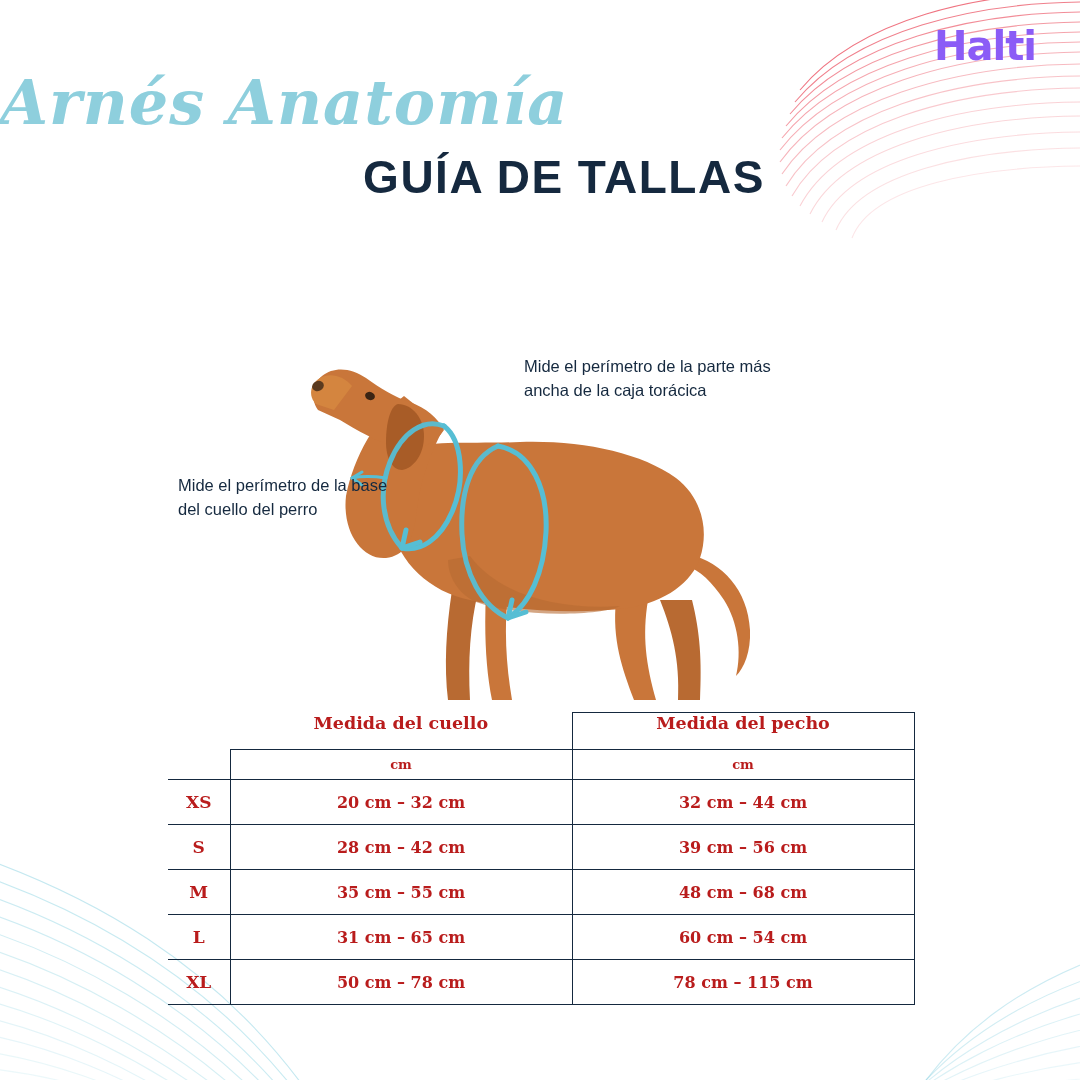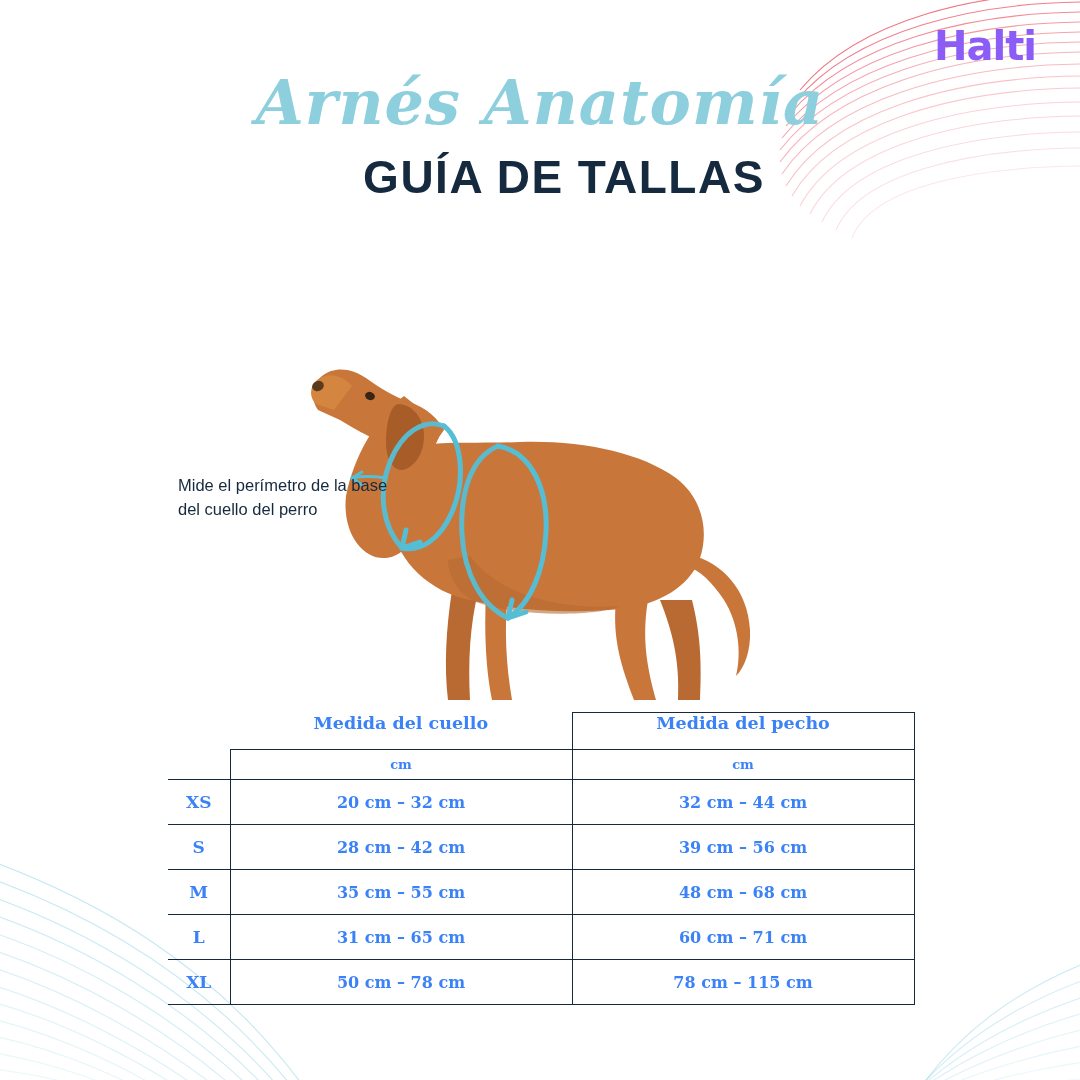--- a/index.html
+++ b/index.html
@@ -60,21 +60,20 @@
     color: #8b5cf6;
     line-height: 1;
   }
 
   
   .title-script {
     position: absolute;
     top: 72px;
     left: 0;
     width: 1080px;
-    text-align: center;
     font-family: "DejaVu Serif", serif;
     font-style: italic;
     font-weight: bold;
     font-size: 62px;
     color: #8ecfdd;
     letter-spacing: 1px;
     line-height: 1;
   }
   .title-main {
     position: absolute;
@@ -136,21 +135,21 @@
     width: 746px;
   }
   table.size-table {
     border-collapse: collapse;
     width: 746px;
     table-layout: fixed;
   }
   table.size-table td, table.size-table th {
     border: 1px solid #15293f;
     text-align: center;
-    color: #3b82f6;
+    color: #b91c1c;
   }
   .hdr-row td {
     border: none;
     border-bottom: none;
     font-weight: bold;
     font-size: 17.5px;
     padding: 0 0 16px 0;
     font-family: "DejaVu Serif", serif;
   }
   .hdr-row td.sep {
@@ -295,20 +294,21 @@
         <path d="M444,126 C424,118 402,132 390,162 C378,192 382,226 402,248" opacity="0.95"></path>
       </g>
       <path d="M402,248 L406,230 M402,248 L420,242" fill="none" stroke="#56bed4" stroke-width="5" stroke-linecap="round"></path>
 
       <path d="M520,100 C516,108 512,114 508,120" fill="none" stroke="#56bed4" stroke-width="3" opacity="0"></path>
 
       <path d="M386,178 C372,176 362,176 352,178" fill="none" stroke="#56bed4" stroke-width="3" stroke-linecap="round"></path>
       <path d="M352,178 L362,172 M352,178 L362,185" fill="none" stroke="#56bed4" stroke-width="3" stroke-linecap="round"></path>
     </svg>
 
+    <div class="callout callout-chest">Mide el perímetro de la parte más ancha de la caja torácica</div>
     <div class="callout callout-neck">Mide el perímetro de la base del cuello del perro</div>
   </div>
 
   <div class="table-wrap">
     <table class="size-table">
       <colgroup>
         <col class="col-size">
         <col class="col-neck">
         <col class="col-chest">
       </colgroup>
@@ -334,21 +334,21 @@
           <td>39 cm – 56 cm</td>
         </tr>
         <tr class="data-row">
           <td class="size-label">M</td>
           <td>35 cm – 55 cm</td>
           <td>48 cm – 68 cm</td>
         </tr>
         <tr class="data-row">
           <td class="size-label">L</td>
           <td>31 cm – 65 cm</td>
-          <td>60 cm – 71 cm</td>
+          <td>60 cm – 54 cm</td>
         </tr>
         <tr class="data-row">
           <td class="size-label">XL</td>
           <td>50 cm – 78 cm</td>
           <td>78 cm – 115 cm</td>
         </tr>
       </tbody>
     </table>
   </div>
 

